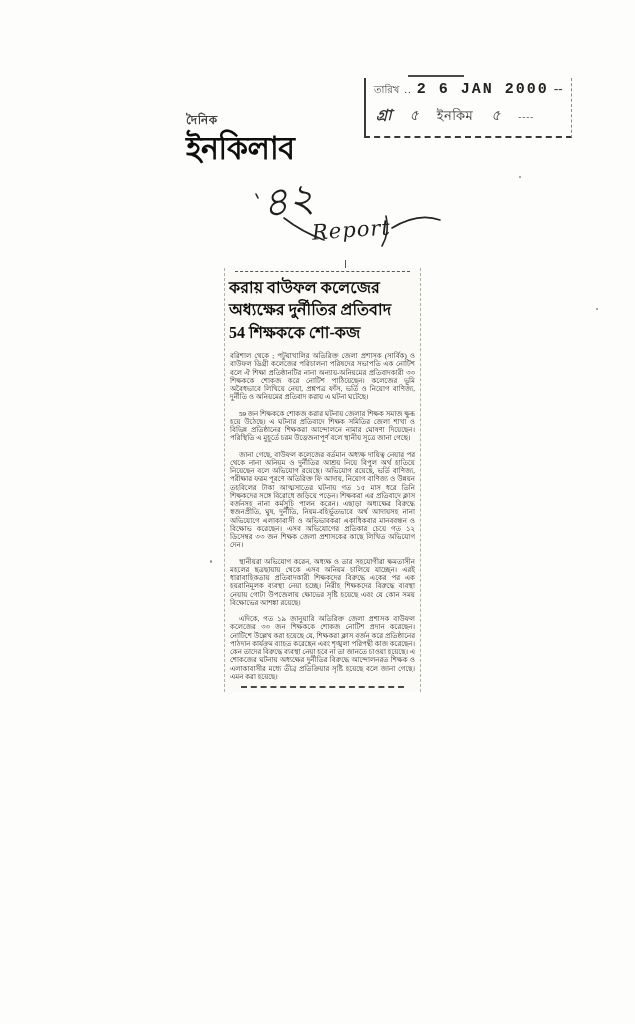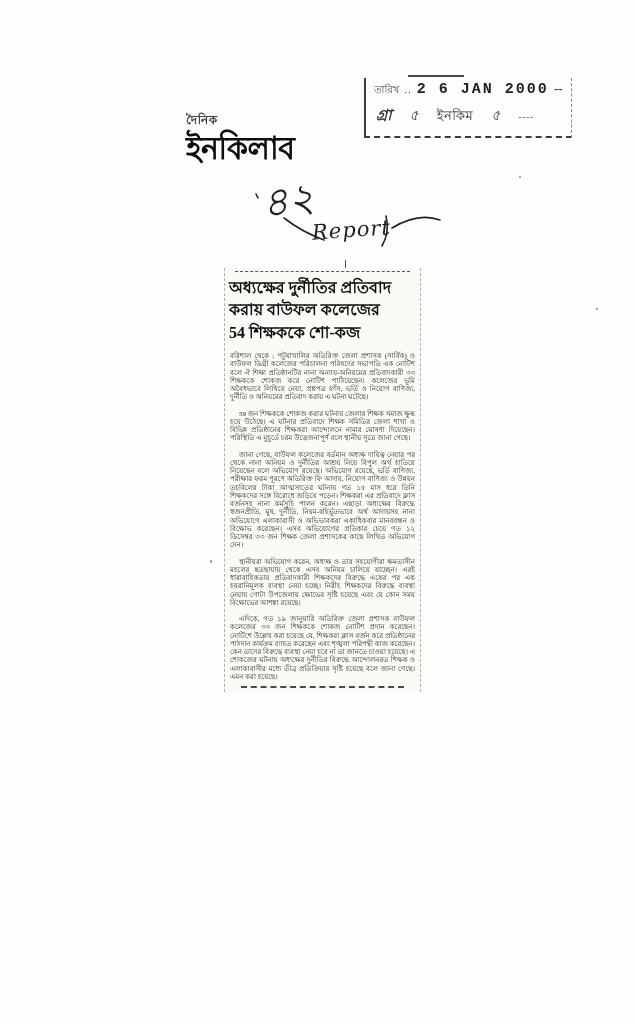--- a/index.html
+++ b/index.html
@@ -120,22 +120,22 @@
   </svg>
   <div class="hand-number">৪২</div>
   <div class="hand-word">Report</div>
 </div>
 
 <div class="clipping">
   <div class="clip-tick"></div>
   <div class="clip-topline"></div>
 
   <div class="headline">
+    <div>করায় বাউফল কলেজের</div>
     <div>অধ্যক্ষের দুর্নীতির প্রতিবাদ</div>
-    <div>করায় বাউফল কলেজের</div>
     <div>54 শিক্ষককে শো-কজ</div>
   </div>
 
   <div class="article">
     <p class="dateline">বরিশাল থেকে ; পটুয়াখালির অতিরিক্ত জেলা প্রশাসক (সার্বিক) ও বাউফল ডিগ্রী কলেজের পরিচালনা পরিষদের সভাপতি এক নোটিশ বলে ঐ শিক্ষা প্রতিষ্ঠানটির নানা অন্যায়-অনিয়মের প্রতিবাদকারী ৩৩ শিক্ষককে শোকজ করে নোটিশ পাঠিয়েছেন। কলেজের ভূমি অবৈধভাবে লিখিয়ে নেয়া, প্রশ্নপত্র ফাঁস, ভর্তি ও নিয়োগ বাণিজ্য, দুর্নীতি ও অনিয়মের প্রতিবাদ করায় এ ঘটনা ঘটেছে।</p>
     <p>59 জন শিক্ষককে শোকজ করার ঘটনায় জেলার শিক্ষক সমাজ ক্ষুব্ধ হয়ে উঠেছে। এ ঘটনার প্রতিবাদে শিক্ষক সমিতির জেলা শাখা ও বিভিন্ন প্রতিষ্ঠানের শিক্ষকরা আন্দোলনে নামার ঘোষণা দিয়েছেন। পরিস্থিতি এ মুহূর্তে চরম উত্তেজনাপূর্ণ বলে স্থানীয় সূত্রে জানা গেছে।</p>
     <p>জানা গেছে, বাউফল কলেজের বর্তমান অধ্যক্ষ দায়িত্ব নেয়ার পর থেকে নানা অনিয়ম ও দুর্নীতির আশ্রয় নিয়ে বিপুল অর্থ হাতিয়ে নিয়েছেন বলে অভিযোগ রয়েছে। অভিযোগ রয়েছে, ভর্তি বাণিজ্য, পরীক্ষার ফরম পূরণে অতিরিক্ত ফি আদায়, নিয়োগ বাণিজ্য ও উন্নয়ন তহবিলের টাকা আত্মসাতের ঘটনায় গত ১৫ মাস ধরে তিনি শিক্ষকদের সঙ্গে বিরোধে জড়িয়ে পড়েন। শিক্ষকরা এর প্রতিবাদে ক্লাস বর্জনসহ নানা কর্মসূচি পালন করেন। এছাড়া অধ্যক্ষের বিরুদ্ধে স্বজনপ্রীতি, ঘুষ, দুর্নীতি, নিয়ম-বহির্ভূতভাবে অর্থ আদায়সহ নানা অভিযোগে এলাকাবাসী ও অভিভাবকরা একাধিকবার মানববন্ধন ও বিক্ষোভ করেছেন। এসব অভিযোগের প্রতিকার চেয়ে গত ১২ ডিসেম্বর ৩৩ জন শিক্ষক জেলা প্রশাসকের কাছে লিখিত অভিযোগ দেন।</p>
     <p>স্থানীয়রা অভিযোগ করেন, অধ্যক্ষ ও তার সহযোগীরা ক্ষমতাসীন মহলের ছত্রছায়ায় থেকে এসব অনিয়ম চালিয়ে যাচ্ছেন। এরই ধারাবাহিকতায় প্রতিবাদকারী শিক্ষকদের বিরুদ্ধে একের পর এক হয়রানিমূলক ব্যবস্থা নেয়া হচ্ছে। নিরীহ শিক্ষকদের বিরুদ্ধে ব্যবস্থা নেয়ায় গোটা উপজেলায় ক্ষোভের সৃষ্টি হয়েছে এবং যে কোন সময় বিক্ষোভের আশঙ্কা রয়েছে।</p>
     <p>এদিকে, গত ১৯ জানুয়ারি অতিরিক্ত জেলা প্রশাসক বাউফল কলেজের ৩৩ জন শিক্ষককে শোকজ নোটিশ প্রদান করেছেন। নোটিশে উল্লেখ করা হয়েছে যে, শিক্ষকরা ক্লাস বর্জন করে প্রতিষ্ঠানের পাঠদান কার্যক্রম ব্যাহত করেছেন এবং শৃঙ্খলা পরিপন্থী কাজ করেছেন। কেন তাদের বিরুদ্ধে ব্যবস্থা নেয়া হবে না তা জানতে চাওয়া হয়েছে। এ শোকজের ঘটনায় অধ্যক্ষের দুর্নীতির বিরুদ্ধে আন্দোলনরত শিক্ষক ও এলাকাবাসীর মধ্যে তীব্র প্রতিক্রিয়ার সৃষ্টি হয়েছে বলে জানা গেছে। এমন করা হয়েছে।</p>
   </div>

